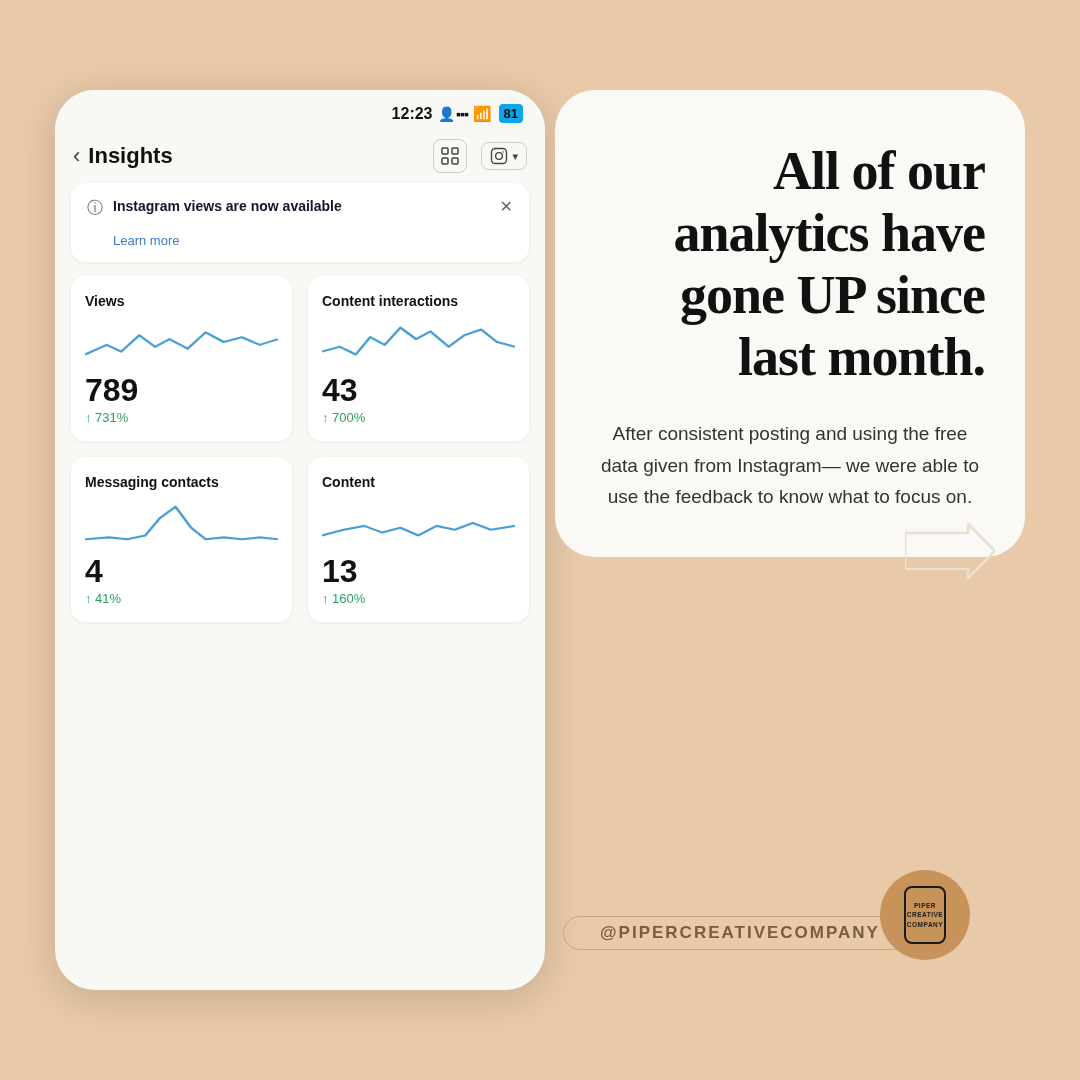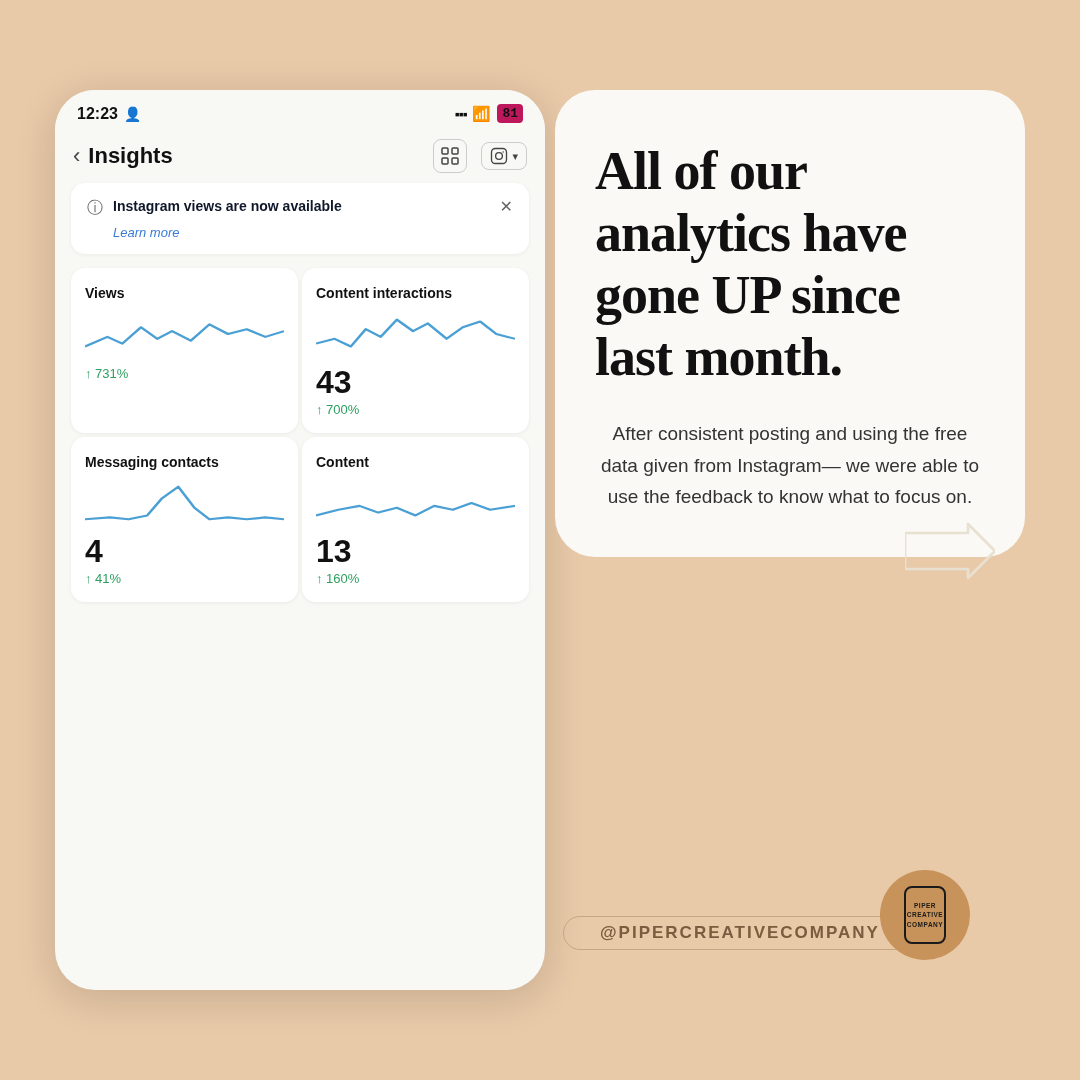--- a/index.html
+++ b/index.html
@@ -32,21 +32,21 @@
       height: 900px;
       background: #f8f8f5;
       border-radius: 40px;
       box-shadow: 0 8px 40px rgba(0,0,0,0.15);
       overflow: hidden;
       flex-shrink: 0;
     }
 
     .phone-status-bar {
       display: flex;
-      justify-content: space-between;
+      justify-content: flex-end;
       align-items: center;
       padding: 14px 22px 8px;
       background: #f8f8f5;
     }
 
     .status-time {
       font-size: 16px;
       font-weight: 600;
       color: #111;
       display: flex;
@@ -62,27 +62,26 @@
 
     .status-icons span {
       font-size: 13px;
       color: #111;
     }
 
     .battery-icon {
       display: inline-flex;
       align-items: center;
       justify-content: center;
-      background: #be185d;
+      background: #0ea5e9;
       color: white;
       font-size: 11px;
       font-weight: 700;
       border-radius: 4px;
       padding: 2px 5px;
-      font-family: Liberation Mono, monospace;
     }
 
     
     .insights-header {
       display: flex;
       align-items: center;
       justify-content: space-between;
       padding: 8px 18px 10px;
       background: #f8f8f5;
     }
@@ -174,35 +173,34 @@
       font-size: 14px;
       font-weight: 600;
       color: #0f172a;
       line-height: 1.4;
     }
 
     .notif-link {
       font-size: 13px;
       color: #3a7bd5;
       display: block;
-      margin-top: 8px;
-      font-style: italic;
+      margin-top: 16px;
     }
 
     .notif-close {
       font-size: 16px;
       color: #666;
       cursor: pointer;
     }
 
     
     .metrics-grid {
       display: grid;
       grid-template-columns: 1fr 1fr;
-      gap: 4px;
+      gap: 16px;
       padding: 0 16px;
     }
 
     .metric-card {
       background: white;
       border-radius: 14px;
       padding: 16px 14px;
       box-shadow: 0 1px 4px rgba(0,0,0,0.06);
     }
 
@@ -258,21 +256,21 @@
       width: 100%;
       position: relative;
     }
 
     .quote-title {
       font-family: Georgia, 'Times New Roman', serif;
       font-size: 54px;
       font-weight: 700;
       line-height: 1.15;
       color: #111;
-      text-align: left;
+      text-align: right;
       margin-bottom: 30px;
       letter-spacing: -1px;
     }
 
     .quote-body {
       font-size: 19px;
       line-height: 1.65;
       color: #333;
       text-align: center;
       font-weight: 400;
@@ -397,20 +395,21 @@
 
     <div class="metrics-grid">
 
       <div class="metric-card">
         <div class="metric-label">Views</div>
         <div class="metric-chart">
           <svg viewBox="0 0 160 50" preserveAspectRatio="none">
             <polyline points="0,38 18,28 30,35 45,18 58,30 70,22 85,32 100,15 115,25 130,20 145,28 160,22" fill="none" stroke="#4a9fd4" stroke-width="2.2" stroke-linejoin="round"></polyline>
           </svg>
         </div>
+        <div class="metric-value">789</div>
         <div class="metric-change">↑ 731%</div>
       </div>
 
       <div class="metric-card">
         <div class="metric-label">Content interactions</div>
         <div class="metric-chart">
           <svg viewBox="0 0 160 50" preserveAspectRatio="none">
             <polyline points="0,35 15,30 28,38 40,20 52,28 65,10 78,22 90,14 105,30 118,18 132,12 145,25 160,30" fill="none" stroke="#4a9fd4" stroke-width="2.2" stroke-linejoin="round"></polyline>
           </svg>
         </div>

